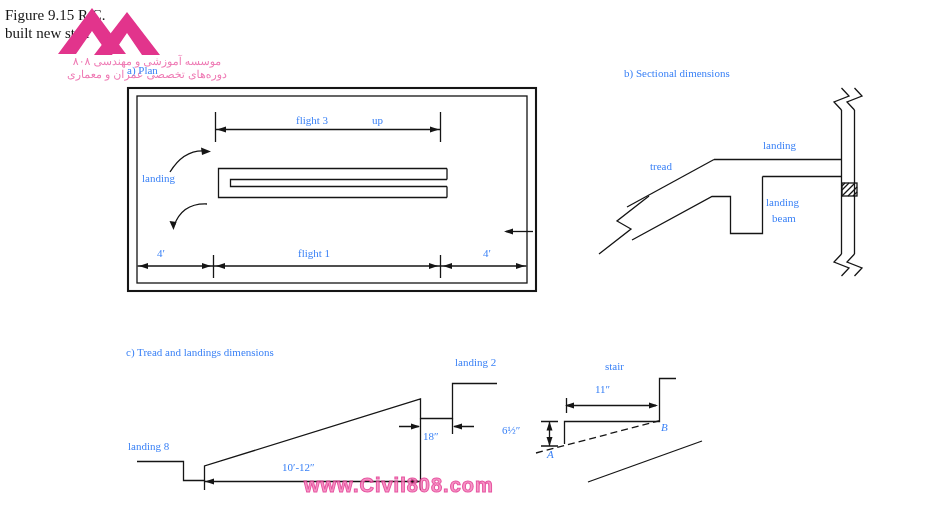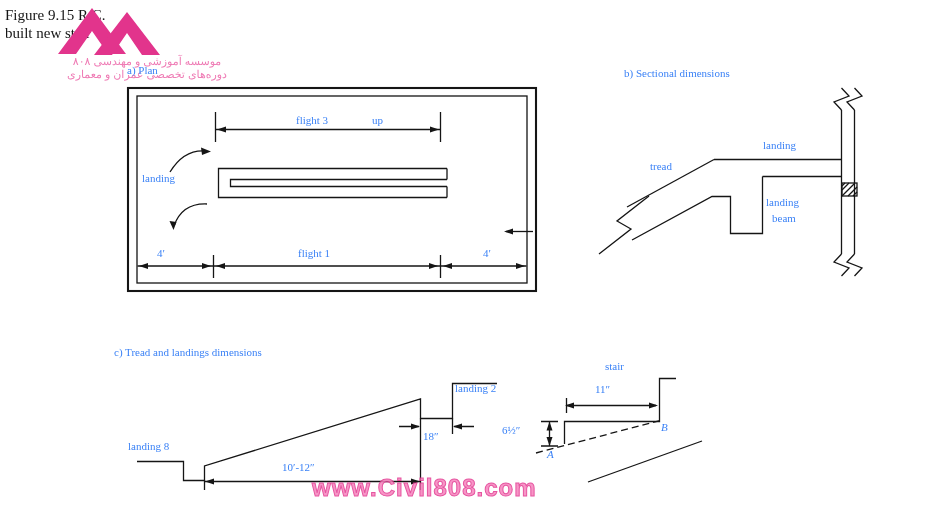--- a/index.html
+++ b/index.html
@@ -26,23 +26,23 @@
   .brand {
     position:absolute; z-index:3;
     left:56px; width:182px;
     direction:rtl; text-align:center;
     font-family:Liberation Sans, sans-serif;
     font-size:11px; line-height:1.1;
     color:#ef7cb5; white-space:nowrap;
   }
   .watermark {
     position:absolute; z-index:4;
-    left:312px; top:474px;
+    left:304px; top:474px;
     font-family:"Liberation Sans", sans-serif;
-    font-weight:bold; font-size:24px; letter-spacing:1px;
+    font-weight:bold; font-size:20px; letter-spacing:1px;
     color:#f683bd; opacity:0.85;
     -webkit-text-stroke:1px #e23790;
     white-space:nowrap;
   }
   .s1 { fill:none; stroke:#151515; stroke-width:1.3; }
   .s2 { fill:none; stroke:#151515; stroke-width:2.1; }
   .dash { stroke-dasharray:7 4; }
   .ah { fill:#151515; stroke:none; }
   .logo { fill:#e2348c; stroke:none; }
 </style>
@@ -147,22 +147,22 @@
 <div class="label" style="left:298px;top:247px">flight 1</div>
 <div class="label" style="left:157px;top:247px">4′</div>
 <div class="label" style="left:483px;top:247px">4′</div>
 
 <div class="label" style="left:624px;top:67px">b) Sectional dimensions</div>
 <div class="label" style="left:650px;top:160px">tread</div>
 <div class="label" style="left:763px;top:139px">landing</div>
 <div class="label" style="left:766px;top:196px">landing</div>
 <div class="label" style="left:772px;top:212px">beam</div>
 
-<div class="label" style="left:114px;top:346px">c) Tread and landings dimensions</div>
-<div class="label" style="left:455px;top:382px">landing 2</div>
+<div class="label" style="left:126px;top:346px">c) Tread and landings dimensions</div>
+<div class="label" style="left:455px;top:356px">landing 2</div>
 <div class="label" style="left:423px;top:430px">18″</div>
 <div class="label" style="left:128px;top:440px">landing 8</div>
 <div class="label" style="left:282px;top:461px">10′-12″</div>
 <div class="label" style="left:605px;top:360px">stair</div>
 <div class="label" style="left:595px;top:383px">11″</div>
 <div class="label" style="left:502px;top:424px">6½″</div>
 <div class="label italic" style="left:547px;top:448px">A</div>
 <div class="label italic" style="left:661px;top:421px">B</div>
 
 <div class="watermark">www.Civil808.com</div>

